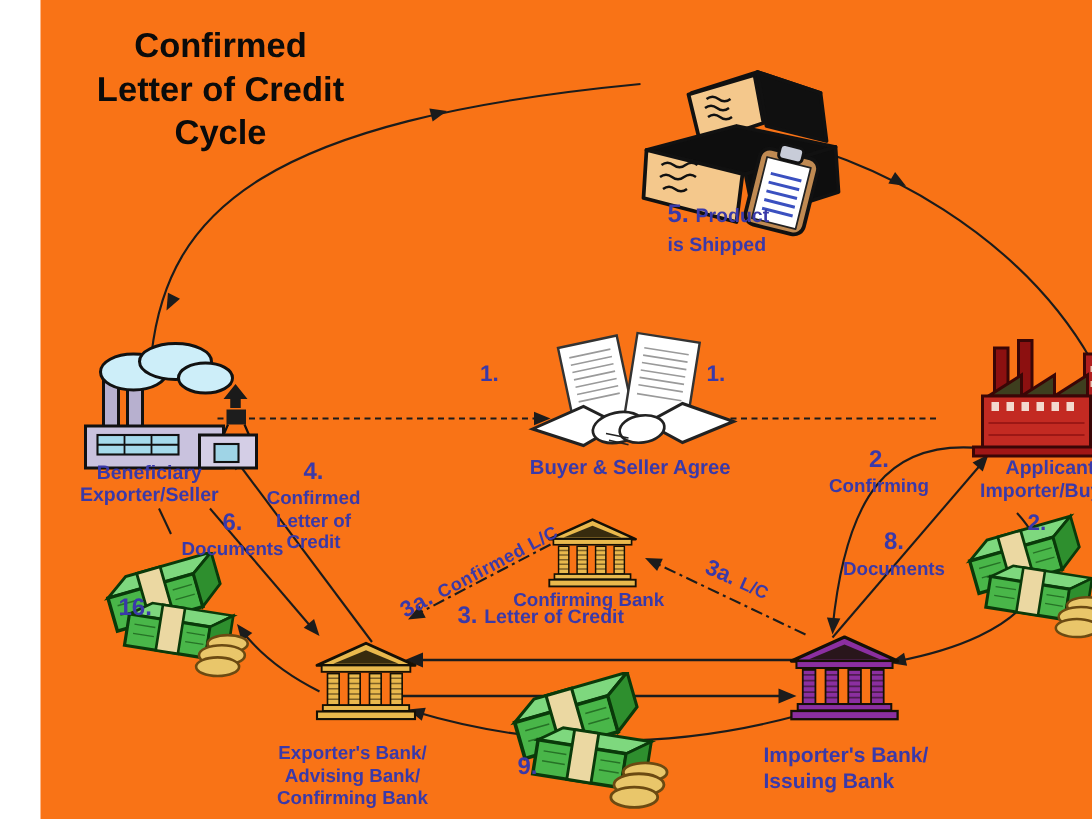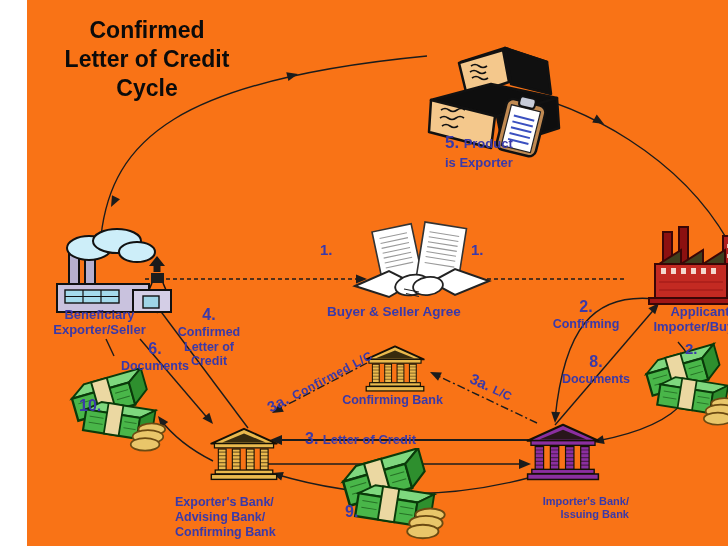--- a/index.html
+++ b/index.html
@@ -164,26 +164,26 @@
     </g>
   </g>
 </svg>
 
 <div class="lbl pre title" style="left:20px;top:16px;width:200px;">Confirmed
 Letter of Credit
 Cycle</div>
 
 <div class="lbl" style="left:293px;top:241px;font-size:15px;">1.</div>
 <div class="lbl" style="left:444px;top:241px;font-size:15px;">1.</div>
-<div class="lbl" style="left:300px;top:304px;width:160px;text-align:left;font-size:13.5px;">Buyer &amp; Seller Agree</div>
+<div class="lbl" style="left:300px;top:304px;width:160px;text-align:right;font-size:13.5px;">Buyer &amp; Seller Agree</div>
 
 <div class="lbl" style="left:418px;top:133px;width:86px;">
   <span class="num" style="font-size:17px;">5.</span>
   <span class="pre txt" style="font-size:13px;">Product
-is Exporter</span>
+is Shipped</span>
 </div>
 
 <div class="lbl pre" style="left:618px;top:304px;width:110px;text-align:center;font-size:13px;">Applicant
 Importer/Buyer</div>
 <div class="lbl pre" style="left:5px;top:307px;width:135px;text-align:center;font-size:13px;">Beneficiary
 Exporter/Seller</div>
 
 <div class="lbl" style="left:146px;top:306px;width:72px;text-align:center;">
   <span class="num blk">4.</span>
   <span class="pre txt blk">Confirmed
@@ -200,31 +200,31 @@
   <span class="num blk">2.</span>
   <span class="txt blk">Confirming</span>
 </div>
 
 <div class="lbl" style="left:524px;top:353px;width:90px;text-align:center;">
   <span class="num blk">8.</span>
   <span class="txt blk">Documents</span>
 </div>
 
 <div class="lbl" style="left:658px;top:340px;font-size:15px;">2.</div>
-<div class="lbl" style="left:52px;top:397px;font-size:16px;">10.</div>
+<div class="lbl" style="left:52px;top:397px;font-size:16px;">16.</div>
 <div class="lbl" style="left:318px;top:503px;font-size:16px;">9.</div>
 
 <div class="lbl" style="left:313px;top:393px;width:105px;text-align:center;font-size:12.5px;">Confirming Bank</div>
-<div class="lbl pre" style="left:148px;top:495px;width:120px;text-align:left;font-size:12.5px;">Exporter's Bank/
+<div class="lbl pre" style="left:148px;top:495px;width:120px;text-align:center;font-size:12.5px;">Exporter's Bank/
 Advising Bank/
 Confirming Bank</div>
-<div class="lbl pre" style="left:482px;top:495px;width:120px;text-align:right;font-size:11px;">Importer's Bank/
+<div class="lbl pre" style="left:482px;top:495px;width:120px;text-align:left;font-size:14px;">Importer's Bank/
 Issuing Bank</div>
 
-<div class="lbl" style="left:278px;top:430px;">
+<div class="lbl" style="left:278px;top:402px;">
   <span class="num">3.</span>
   <span style="font-size:13px;">Letter of Credit</span>
 </div>
 
 
 <div class="lbl rot" style="left:222px;top:372px;width:142px;text-align:center;transform:rotate(-28deg);letter-spacing:0.5px;">
   <span class="num" style="font-size:15px;">3a.</span>
   <span style="font-size:12px;">Confirmed L/C</span>
 </div>
 

